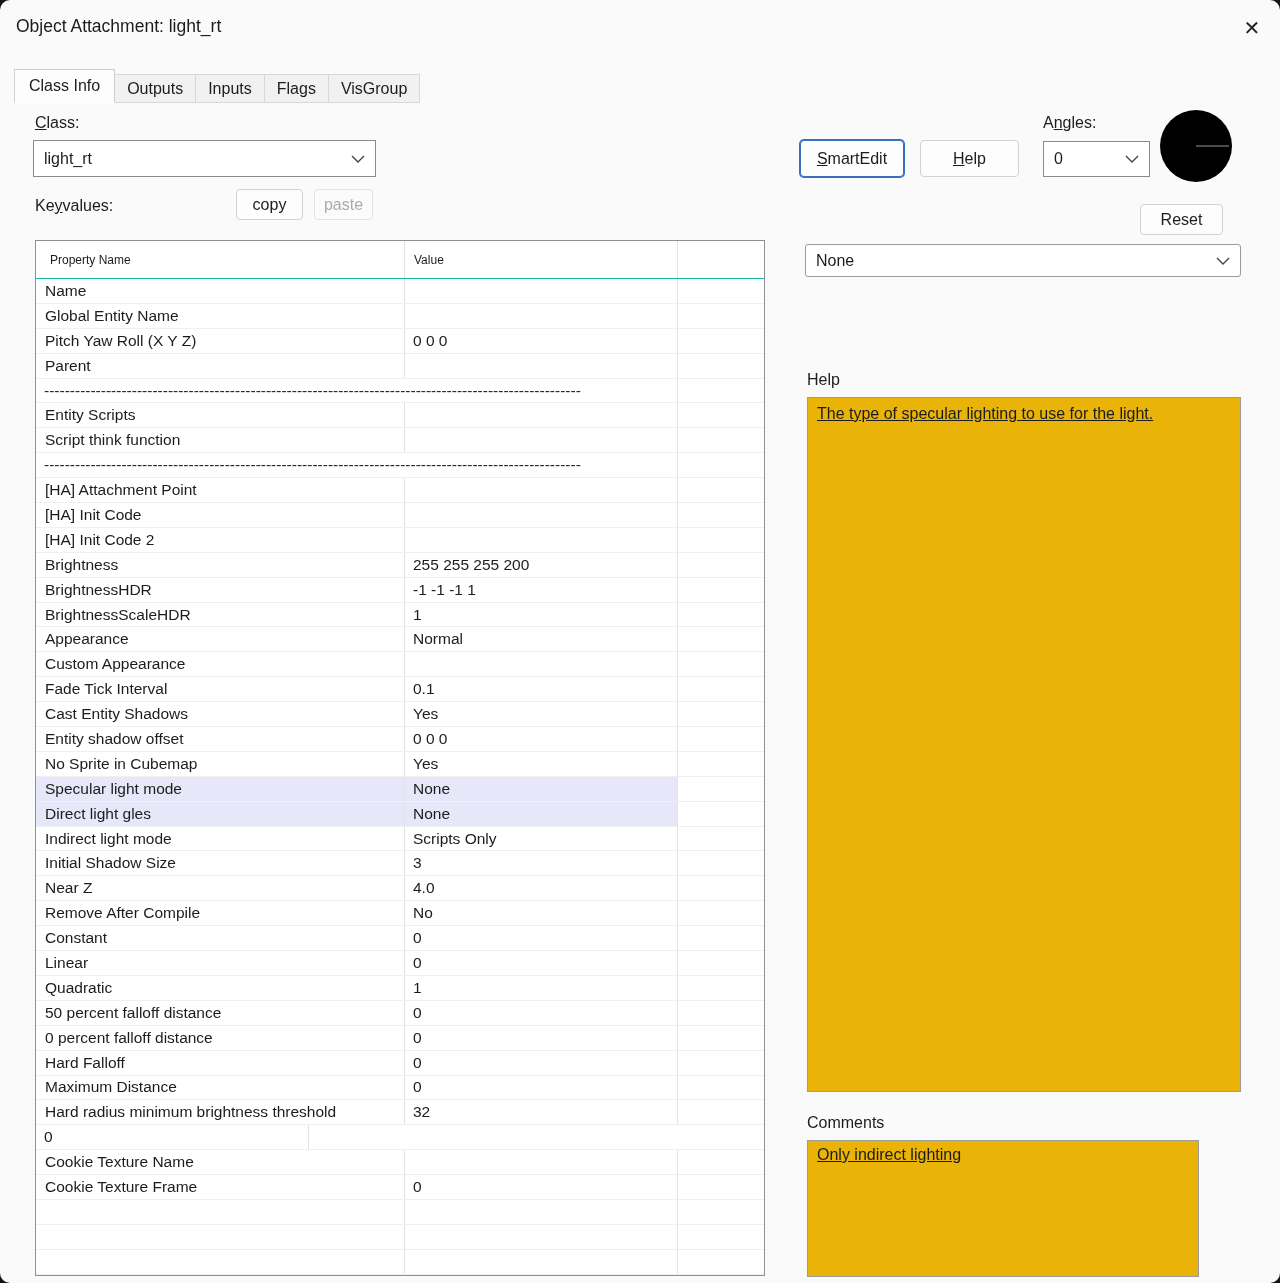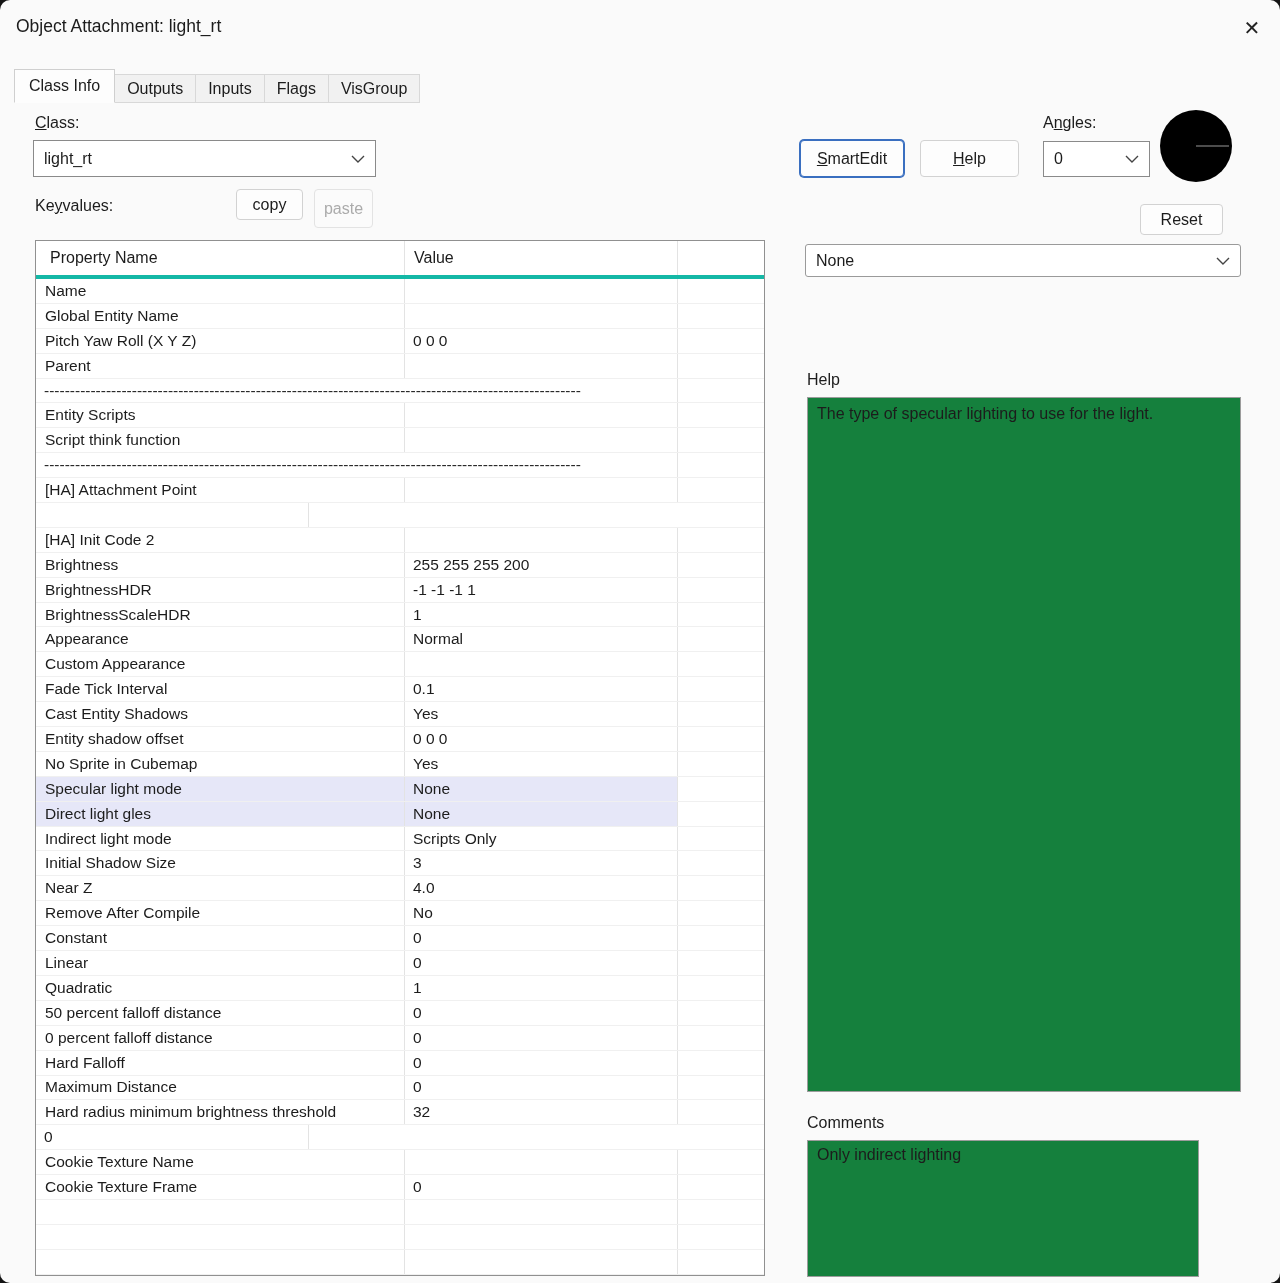--- a/index.html
+++ b/index.html
@@ -42,38 +42,38 @@
   
   .angle-circle { left:1160px; top:110px; width:72px; height:72px; border-radius:50%;
                   background:#000; cursor:pointer; }
   .angle-line { position:absolute; left:50%; top:50%; width:33px; height:2px;
                 background:#4c4c4c; transform:translateY(-50%); }
 
   
   .prop-table { left:35px; top:240px; width:730px; height:1036px; background:#fff;
                 border:1px solid #909090; display:flex; flex-direction:column; overflow:hidden; }
   .table-header { flex:none; height:38px; display:flex; align-items:stretch;
-                  border-bottom:4px solid #14b8a6; font-size:16px; }
+                  border-bottom:1px solid #14b8a6; font-size:12px; }
   .table-header .hcell { display:flex; align-items:center; overflow:hidden; white-space:nowrap; }
   .hcell.name { width:369px; padding-left:14px; border-right:1px solid #e3e3e3; }
   .hcell.value { width:273px; padding-left:9px; border-right:1px solid #e3e3e3; }
   .hcell.extra { flex:1; }
   .prop-row { flex:none; height:24.9px; display:flex; align-items:stretch;
               border-bottom:1px solid #f0f0f0; font-size:15.5px; cursor:default; }
   .cell { display:flex; align-items:center; overflow:hidden; white-space:nowrap; }
   .cell.name { width:369px; padding-left:9px; border-right:1px solid #e3e3e3; }
   .cell.value { width:273px; padding-left:8px; border-right:1px solid #e3e3e3; }
   .cell.extra { flex:1; }
   .cell.span { width:642px; padding-left:8px; border-right:1px solid #e3e3e3; color:#2a2a2a; }
   .prop-row.selected .cell.name, .prop-row.selected .cell.value { background:#e6e7f8; }
 
   
   .none-combo { left:805px; top:244px; width:436px; height:33px; border-radius:3px;
                 border:1px solid #9a9a9a; }
-  .panel-box { background:#15803d; border:1px solid #9c9c9c; font-size:16px; overflow:hidden; }
+  .panel-box { background:#eab308; border:1px solid #9c9c9c; font-size:16px; overflow:hidden;text-decoration:underline; }
   .help-box { left:807px; top:397px; width:434px; height:695px; padding:7px 9px; }
   .comments-box { left:807px; top:1140px; width:392px; height:137px; padding:5px 9px; cursor:text; }
 </style>
 </head>
 <body>
 
 <div class="dialog">
 
   <div class="abs title">Object Attachment: light_rt</div>
   <div class="abs close-btn">✕</div>
@@ -109,21 +109,21 @@
   </div>
 
   <div class="abs angle-circle">
     <div class="angle-line"></div>
   </div>
 
   <div class="abs label" style="left:35px; top:197px;">Ke<span class="mn">y</span>values:</div>
 
   <div class="abs btn" style="left:236px; top:189px; width:67px; height:31px;">copy</div>
 
-  <div class="abs btn disabled" style="left:314px; top:189px; width:59px; height:39px;">paste</div>
+  <div class="abs btn disabled" style="left:314px; top:189px; width:59px; height:31px;">paste</div>
 
   <div class="abs btn" style="left:1140px; top:204px; width:83px; height:31px;">Reset</div>
 
   <div class="abs prop-table">
     <div class="table-header">
       <div class="hcell name">Property Name</div>
       <div class="hcell value">Value</div>
       <div class="hcell extra"></div>
     </div>
     <div>
@@ -164,20 +164,21 @@
         <div class="prop-row">
           <div class="cell span">--------------------------------------------------------------------------------------------------------</div>
           <div class="cell extra"></div>
         </div>
         <div class="prop-row">
           <div class="cell name">[HA] Attachment Point</div>
           <div class="cell value"></div>
           <div class="cell extra"></div>
         </div>
         <div class="prop-row">
+          <div class="cell name">[HA] Init Code</div>
           <div class="cell value"></div>
           <div class="cell extra"></div>
         </div>
         <div class="prop-row">
           <div class="cell name">[HA] Init Code 2</div>
           <div class="cell value"></div>
           <div class="cell extra"></div>
         </div>
         <div class="prop-row">
           <div class="cell name">Brightness</div>

